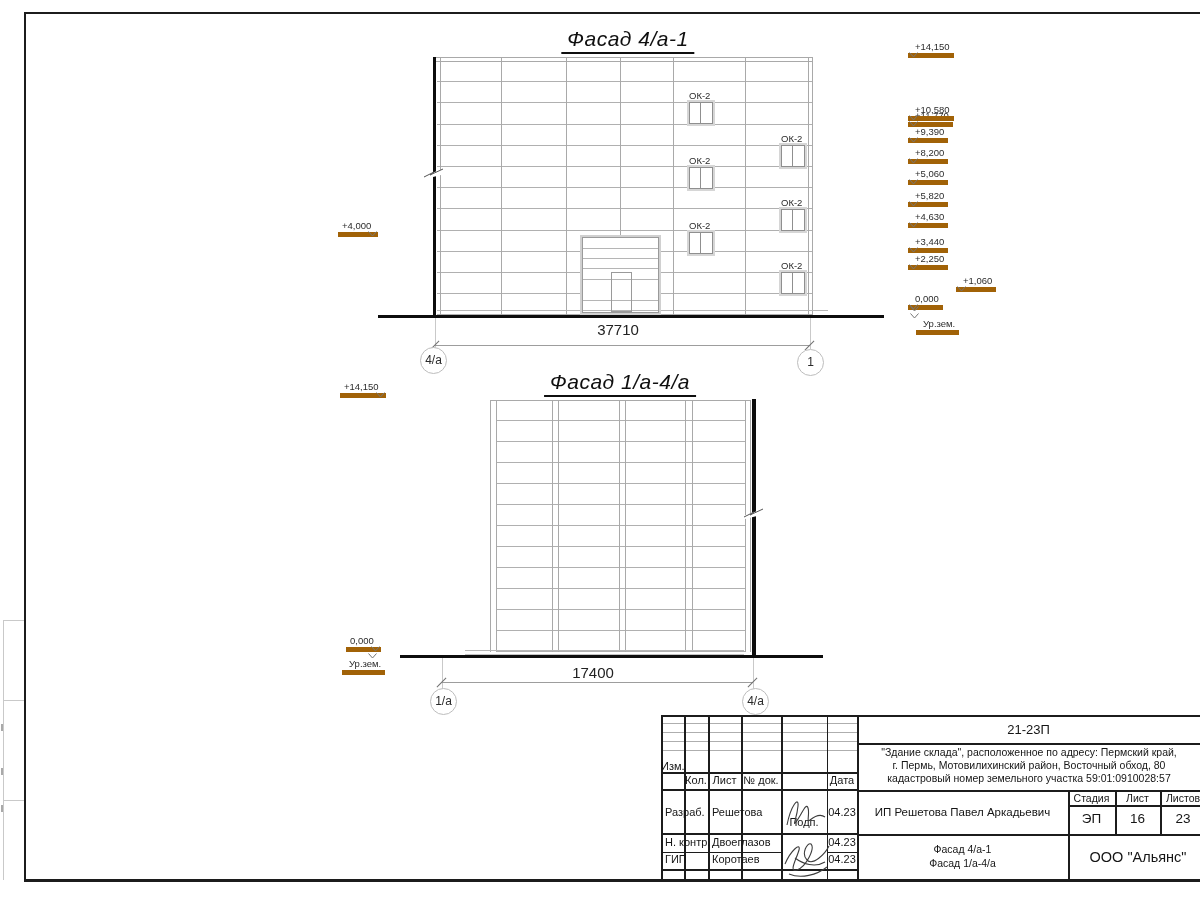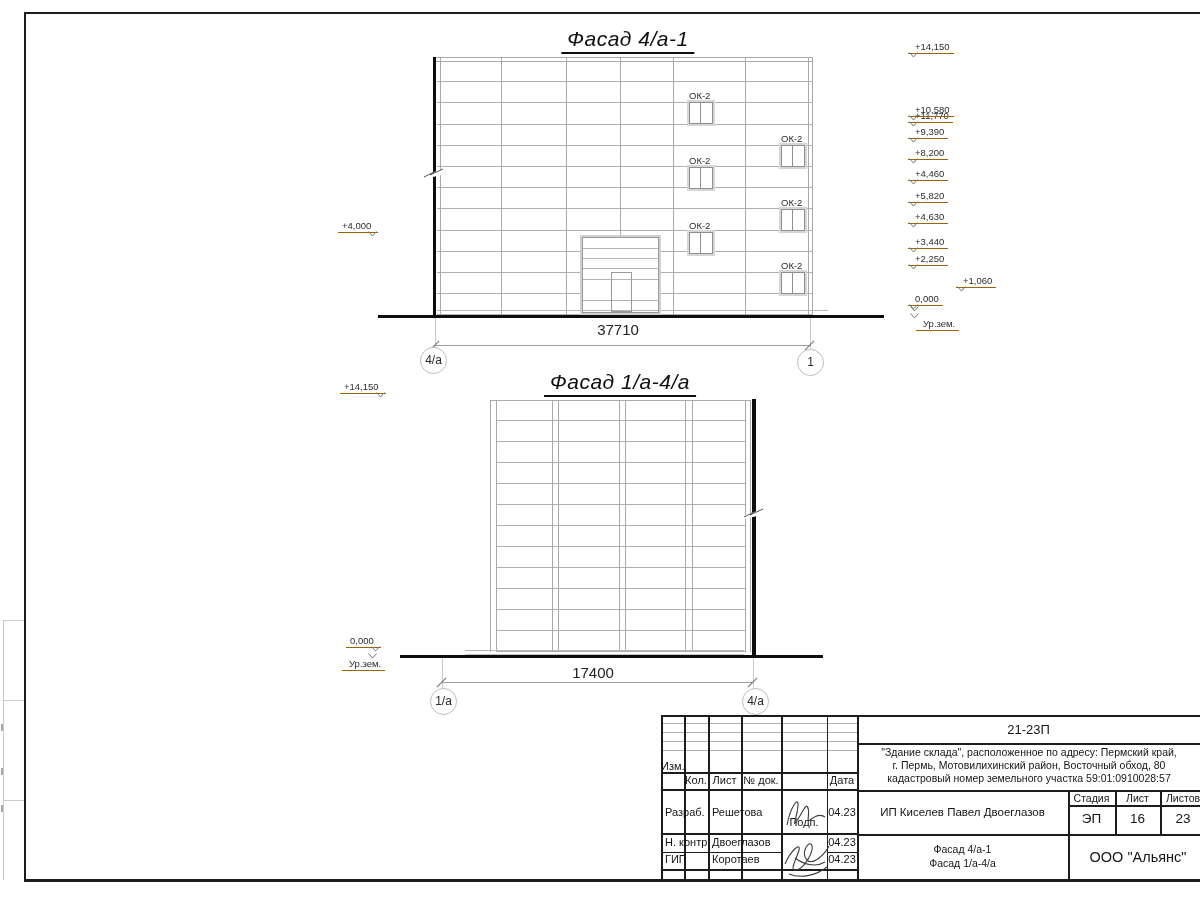--- a/index.html
+++ b/index.html
@@ -7,21 +7,21 @@
   .abs{position:absolute;}
   .ln{position:absolute;background:#a9a9a9;}
   .lnL{position:absolute;background:#c9c9c9;}
   .lnD{position:absolute;background:#1c1c1c;}
   .blk{position:absolute;background:#0d0d0d;}
   .txt{position:absolute;white-space:nowrap;color:#1d1d1d;}
   .ftitle{position:absolute;font-style:italic;font-size:21px;letter-spacing:.5px;color:#0f0f0f;
           border-bottom:2px solid #0f0f0f;padding:0 6px 1px 6px;transform:translateX(-50%);white-space:nowrap;}
   .panels{position:absolute;}
   .lvl{position:absolute;font-size:9.5px;color:#2c2c2c;line-height:10px;}
-  .lvl-t{display:inline-block;border-bottom:1px solid #a16207;padding:0 4px 1px 7px;text-align:center;}
+  .lvl-t{display:inline-block;border-bottom:5px solid #a16207;padding:0 4px 1px 7px;text-align:center;}
   .lvl-v{position:absolute;left:1px;top:10px;}
   .lvl.L .lvl-t{padding:0 7px 1px 4px;}
   .lvl.L .lvl-v{left:auto;right:1px;}
   .win{position:absolute;width:22px;height:20px;background:#fff;border:1px solid #8f8f8f;outline:2px solid #d6d6d6;}
   .win:after{content:"";position:absolute;left:10px;top:0;bottom:0;width:1px;background:#8f8f8f;}
   .winlab{position:absolute;font-size:9.5px;color:#2c2c2c;white-space:nowrap;}
   .tick{position:absolute;width:13px;height:1px;background:#707070;transform:rotate(-45deg);}
   .bub{position:absolute;width:25px;height:25px;border:1px solid #bdbdbd;border-radius:50%;background:#fff;
        font-size:12px;line-height:25px;text-align:center;color:#2a2a2a;}
   .dim{position:absolute;font-size:15px;color:#222;}
@@ -128,21 +128,21 @@
         <path d="M0.5,0.5 L4.5,5 L8.5,0.5" stroke="#777" fill="none"></path>
       </svg>
   </div>
   <div class="lvl" style="left:908px;top:148px;">
     <span class="lvl-t">+8,200</span>
     <svg class="lvl-v" width="9" height="6">
         <path d="M0.5,0.5 L4.5,5 L8.5,0.5" stroke="#777" fill="none"></path>
       </svg>
   </div>
   <div class="lvl" style="left:908px;top:169px;">
-    <span class="lvl-t">+4,460</span>
+    <span class="lvl-t">+5,060</span>
     <svg class="lvl-v" width="9" height="6">
         <path d="M0.5,0.5 L4.5,5 L8.5,0.5" stroke="#777" fill="none"></path>
       </svg>
   </div>
   <div class="lvl" style="left:908px;top:191px;">
     <span class="lvl-t">+5,820</span>
     <svg class="lvl-v" width="9" height="6">
         <path d="M0.5,0.5 L4.5,5 L8.5,0.5" stroke="#777" fill="none"></path>
       </svg>
   </div>
@@ -289,21 +289,21 @@
     <path d="M5,33 C9,13 17,4 16,14 C15,26 10,35 14,30 C20,22 24,10 26,16 C28,22 24,31 28,28 C33,24 39,22 43,25" fill="none" stroke="#3c3c3c" stroke-width="1.1"></path>
   </svg>
   <svg class="abs" style="left:781px;top:834px;" width="52" height="44" viewBox="0 0 52 44">
     <path d="M4,30 C10,16 20,8 18,16 C16,24 7,39 16,36 C26,32 34,14 30,10 C26,8 20,20 26,26 C32,32 44,20 48,12 M8,40 C20,45 36,41 46,33 M14,24 C22,30 34,34 44,28" fill="none" stroke="#3c3c3c" stroke-width="1.1"></path>
   </svg>
 
   <div class="tb-h" style="left:857px;top:722px;width:343px;font-size:13px;">21-23П</div>
   <div class="tb-h" style="left:862px;top:746px;width:334px;font-size:10.5px;">"Здание склада", расположенное по адресу: Пермский край,</div>
   <div class="tb-h" style="left:862px;top:759px;width:334px;font-size:10.5px;">г. Пермь, Мотовилихинский район, Восточный обход, 80</div>
   <div class="tb-h" style="left:862px;top:772px;width:334px;font-size:10.5px;">кадастровый номер земельного участка 59:01:0910028:57</div>
-  <div class="tb-h" style="left:857px;top:806px;width:211px;font-size:11.5px;">ИП Киселев Павел Двоеглазов</div>
+  <div class="tb-h" style="left:857px;top:806px;width:211px;font-size:11.5px;">ИП Решетова Павел Аркадьевич</div>
   <div class="tb-h" style="left:1068px;top:792px;width:47px;font-size:10.5px;">Стадия</div>
   <div class="tb-h" style="left:1115px;top:792px;width:45px;font-size:10.5px;">Лист</div>
   <div class="tb-h" style="left:1160px;top:792px;width:46px;font-size:10.5px;">Листов</div>
   <div class="tb-h" style="left:1068px;top:811px;width:47px;font-size:13.5px;">ЭП</div>
   <div class="tb-h" style="left:1115px;top:811px;width:45px;font-size:13.5px;">16</div>
   <div class="tb-h" style="left:1160px;top:811px;width:46px;font-size:13.5px;">23</div>
   <div class="tb-h" style="left:857px;top:843px;width:211px;font-size:10.5px;">Фасад 4/а-1</div>
   <div class="tb-h" style="left:857px;top:857px;width:211px;font-size:10.5px;">Фасад 1/а-4/а</div>
   <div class="tb-h" style="left:1068px;top:849px;width:140px;font-size:14.5px;">ООО "Альянс"</div>
 

